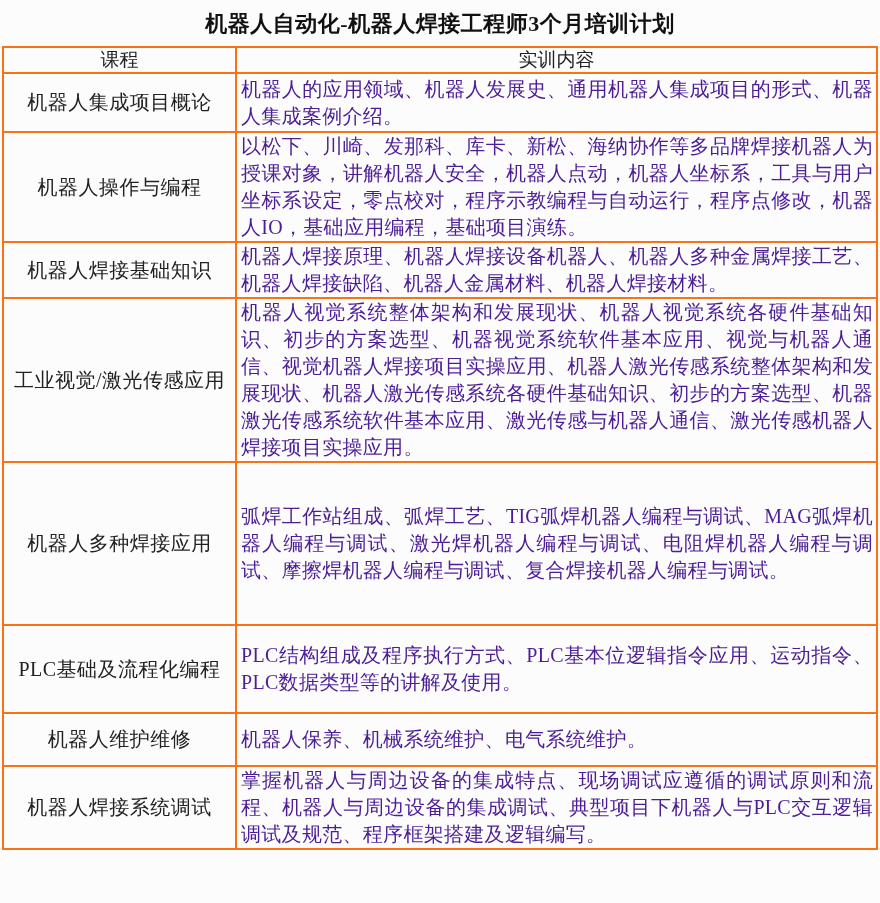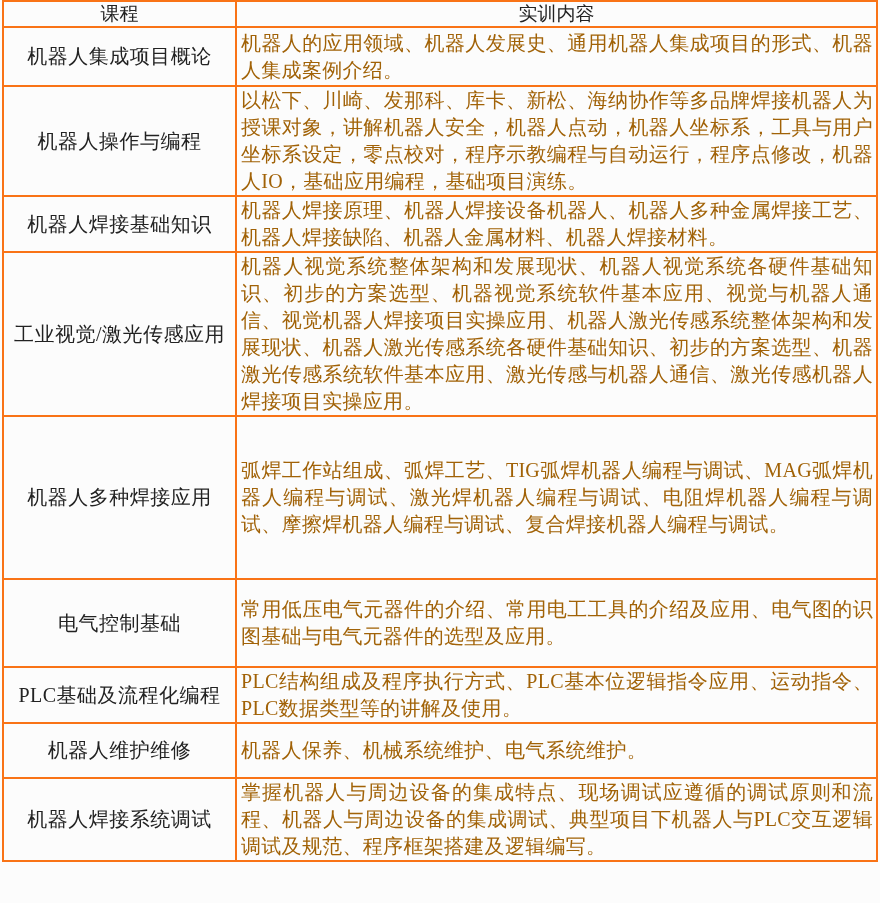--- a/index.html
+++ b/index.html
@@ -45,21 +45,21 @@
   }
   td.course {
     text-align: center;
     font-size: 20px;
     color: #222;
     padding: 0 2px;
     letter-spacing: 0.5px;
   }
   td.content {
     font-size: 20px;
-    color: #a16207;
+    color: #4c1d95;
     padding: 0 3px 0 4px;
     line-height: 27px;
     text-align: justify;
     letter-spacing: 0.3px;
   }
   
   tbody tr:nth-child(1)  { height: 59px; margin-top: 11px; }
   tbody tr:nth-child(2)  { height: 109px; }
   tbody tr:nth-child(3)  { height: 55px; }
   tbody tr:nth-child(4)  { height: 58px; }
@@ -69,20 +69,21 @@
   tbody tr:nth-child(8)  { height: 55px; }
   tbody tr:nth-child(9)  { height: 55px; margin-top: 22px; }
   tbody tr:nth-child(10) { height: 27px; margin-top: 24px; }
   tbody tr:nth-child(11) { height: 81px; }
 </style>
 </head>
 <body>
 
 <div class="page">
 
+  <div class="title">机器人自动化-机器人焊接工程师3个月培训计划</div>
 
   <table class="plan">
     <colgroup>
       <col class="c-course">
       <col class="c-content">
     </colgroup>
     <thead>
       <tr>
         <th>课程</th>
         <th>实训内容</th>
@@ -103,24 +104,20 @@
       </tr>
       <tr>
         <td class="course">工业视觉/激光传感应用</td>
         <td class="content">机器人视觉系统整体架构和发展现状、机器人视觉系统各硬件基础知识、初步的方案选型、机器视觉系统软件基本应用、视觉与机器人通信、视觉机器人焊接项目实操应用、机器人激光传感系统整体架构和发展现状、机器人激光传感系统各硬件基础知识、初步的方案选型、机器激光传感系统软件基本应用、激光传感与机器人通信、激光传感机器人焊接项目实操应用。</td>
       </tr>
       <tr>
         <td class="course">机器人多种焊接应用</td>
         <td class="content">弧焊工作站组成、弧焊工艺、TIG弧焊机器人编程与调试、MAG弧焊机器人编程与调试、激光焊机器人编程与调试、电阻焊机器人编程与调试、摩擦焊机器人编程与调试、复合焊接机器人编程与调试。</td>
       </tr>
       <tr>
-        <td class="course">电气控制基础</td>
-        <td class="content">常用低压电气元器件的介绍、常用电工工具的介绍及应用、电气图的识图基础与电气元器件的选型及应用。</td>
-      </tr>
-      <tr>
         <td class="course">PLC基础及流程化编程</td>
         <td class="content">PLC结构组成及程序执行方式、PLC基本位逻辑指令应用、运动指令、PLC数据类型等的讲解及使用。</td>
       </tr>
       <tr>
         <td class="course">机器人维护维修</td>
         <td class="content">机器人保养、机械系统维护、电气系统维护。</td>
       </tr>
       <tr>
         <td class="course">机器人焊接系统调试</td>
         <td class="content">掌握机器人与周边设备的集成特点、现场调试应遵循的调试原则和流程、机器人与周边设备的集成调试、典型项目下机器人与PLC交互逻辑调试及规范、程序框架搭建及逻辑编写。</td>

